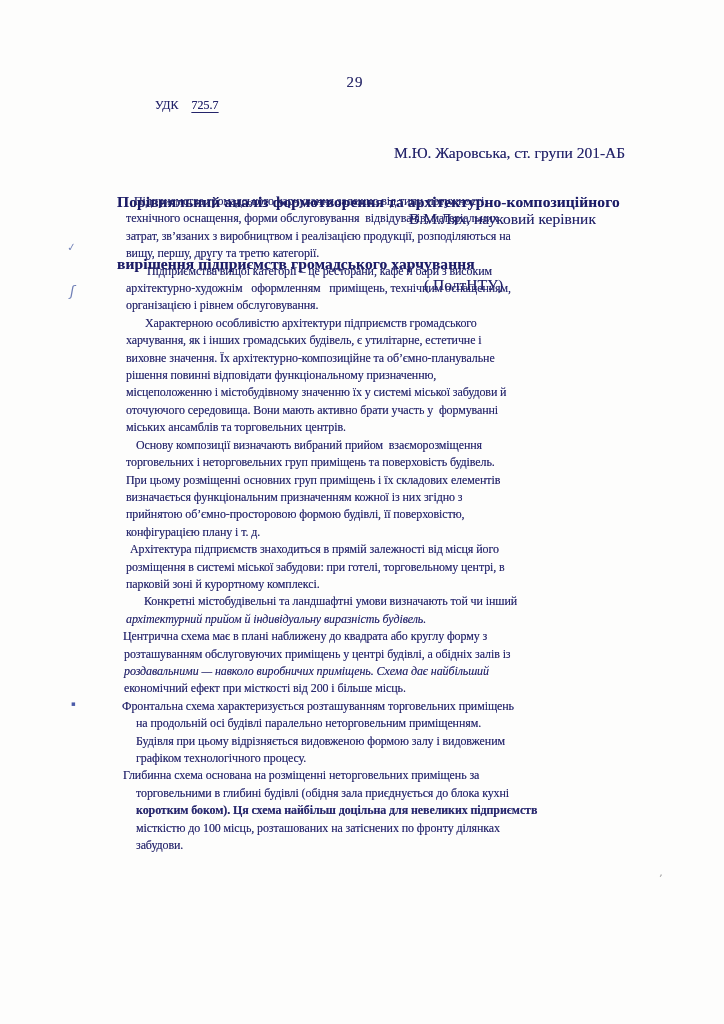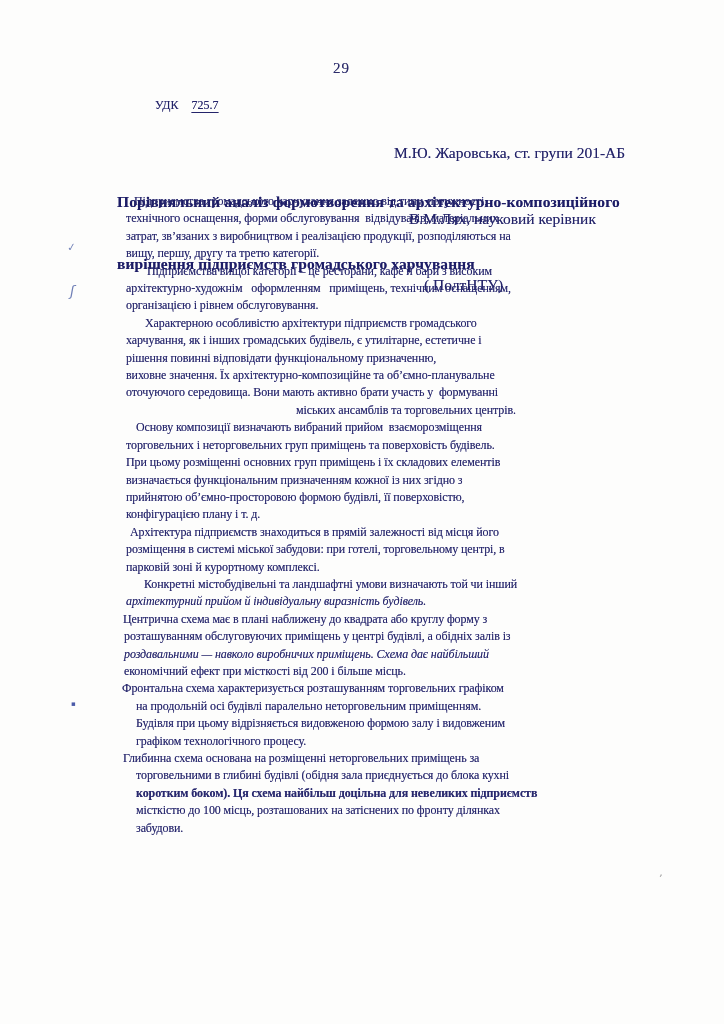--- a/index.html
+++ b/index.html
@@ -13,23 +13,24 @@
     width: 724px;
     height: 1024px;
     margin: 0 auto;
     background: #fdfdfc;
     font-family: "Liberation Serif", serif;
     color: #28286e;
     overflow: hidden;
   }
   .page-number {
     position: absolute;
-    top: 60px;
+    top: 74px;
     left: 333px;
     width: 44px;
+    text-align: center;
     font-size: 15px;
     letter-spacing: 1px;
     color: #2c2c6a;
   }
   .udc {
     position: absolute;
     top: 98px;
     left: 155px;
     font-size: 12px;
     color: #24246a;
@@ -117,24 +118,25 @@
         <div class="line" style="margin-left: 0px;">вищу, першу, другу та третю категорії.</div>
       </div>
       <div class="para">
         <div class="line" style="margin-left: 21px;">Підприємства вищої категорії – це ресторани, кафе й бари з високим</div>
         <div class="line" style="margin-left: 0px;">архітектурно-художнім   оформленням   приміщень, технічним оснащенням,</div>
         <div class="line" style="margin-left: 0px;">організацією і рівнем обслуговування.</div>
       </div>
       <div class="para">
         <div class="line" style="margin-left: 19px;">Характерною особливістю архітектури підприємств громадського</div>
         <div class="line" style="margin-left: 0px;">харчування, як і інших громадських будівель, є утилітарне, естетичне і</div>
+        <div class="line" style="margin-left: 0px;">виховне значення. Їх архітектурно-композиційне та об’ємно-планувальне</div>
         <div class="line" style="margin-left: 0px;">рішення повинні відповідати функціональному призначенню,</div>
-        <div class="line" style="margin-left: 0px;">виховне значення. Їх архітектурно-композиційне та об’ємно-планувальне</div>
+        <div class="line" style="margin-left: 0px;">місцеположенню і містобудівному значенню їх у системі міської забудови й</div>
         <div class="line" style="margin-left: 0px;">оточуючого середовища. Вони мають активно брати участь у  формуванні</div>
-        <div class="line" style="margin-left: 0px; text-align: center;">міських ансамблів та торговельних центрів.</div>
+        <div class="line" style="margin-left: 0px;">міських ансамблів та торговельних центрів.</div>
       </div>
       <div class="para">
         <div class="line" style="margin-left: 10px;">Основу композиції визначають вибраний прийом  взаєморозміщення</div>
         <div class="line" style="margin-left: 0px;">торговельних і неторговельних груп приміщень та поверховість будівель.</div>
         <div class="line" style="margin-left: 0px;">При цьому розміщенні основних груп приміщень і їх складових елементів</div>
         <div class="line" style="margin-left: 0px;">визначається функціональним призначенням кожної із них згідно з</div>
         <div class="line" style="margin-left: 0px;">прийнятою об’ємно-просторовою формою будівлі, її поверховістю,</div>
         <div class="line" style="margin-left: 0px;">конфігурацією плану і т. д.</div>
       </div>
       <div class="para">
@@ -146,21 +148,21 @@
         <div class="line" style="margin-left: 18px;">Конкретні містобудівельні та ландшафтні умови визначають той чи інший</div>
         <div class="line" style="margin-left: 0px; font-style: italic;">архітектурний прийом й індивідуальну виразність будівель.</div>
       </div>
       <div class="para">
         <div class="line" style="margin-left: -3px;">Центрична схема має в плані наближену до квадрата або круглу форму з</div>
         <div class="line" style="margin-left: -2px;">розташуванням обслуговуючих приміщень у центрі будівлі, а обідніх залів із</div>
         <div class="line" style="margin-left: -2px; font-style: italic;">роздавальними — навколо виробничих приміщень. Схема дає найбільший</div>
         <div class="line" style="margin-left: -2px;">економічний ефект при місткості від 200 і більше місць.</div>
       </div>
       <div class="para">
-        <div class="line" style="margin-left: -4px;">Фронтальна схема характеризується розташуванням торговельних графіком</div>
+        <div class="line" style="margin-left: -4px;">Фронтальна схема характеризується розташуванням торговельних приміщень</div>
         <div class="line" style="margin-left: 10px;">на продольній осі будівлі паралельно неторговельним приміщенням.</div>
         <div class="line" style="margin-left: 10px;">Будівля при цьому відрізняється видовженою формою залу і видовженим</div>
         <div class="line" style="margin-left: 10px;">графіком технологічного процесу.</div>
       </div>
       <div class="para">
         <div class="line" style="margin-left: -3px;">Глибинна схема основана на розміщенні неторговельних приміщень за</div>
         <div class="line" style="margin-left: 10px;">торговельними в глибині будівлі (обідня зала приєднується до блока кухні</div>
         <div class="line" style="margin-left: 10px; font-weight: bold;">коротким боком). Ця схема найбільш доцільна для невеликих підприємств</div>
         <div class="line" style="margin-left: 10px;">місткістю до 100 місць, розташованих на затіснених по фронту ділянках</div>
         <div class="line" style="margin-left: 10px;">забудови.</div>

